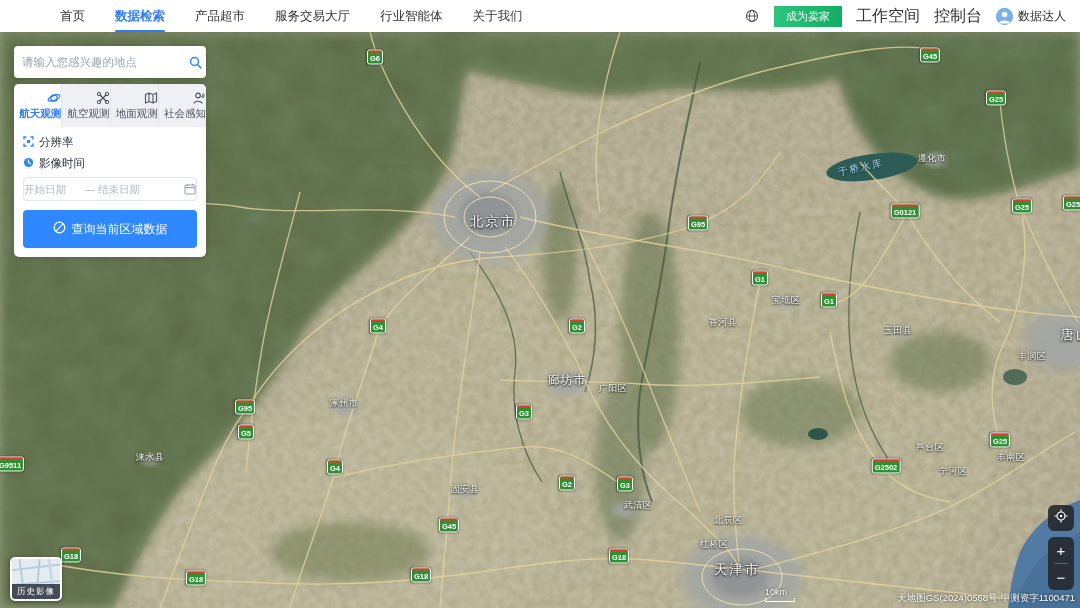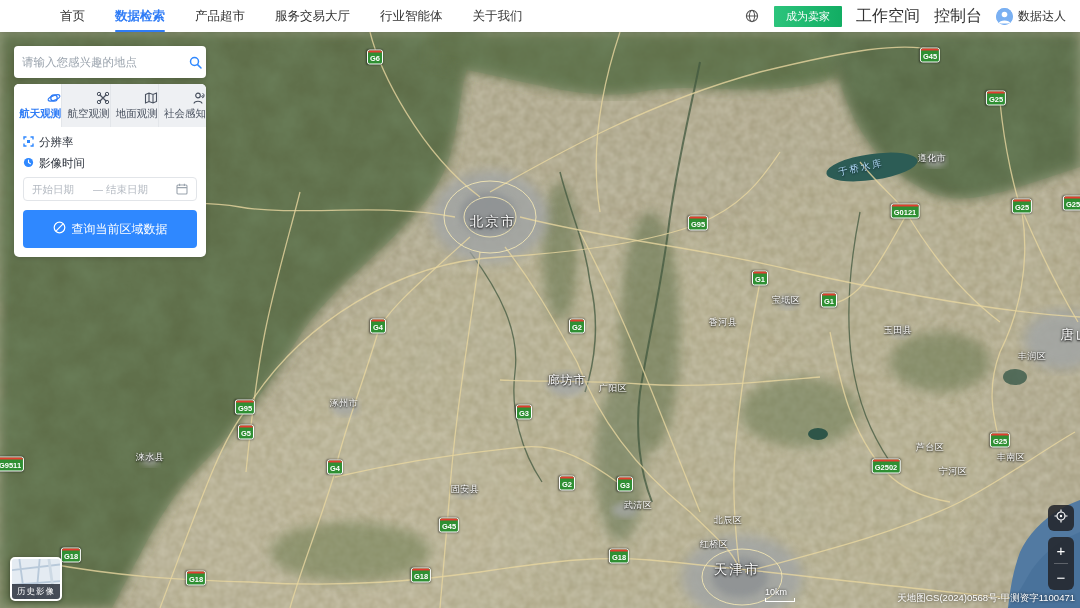--- a/index.html
+++ b/index.html
@@ -62,21 +62,21 @@
   .tab { flex:1; display:flex; flex-direction:column; align-items:flex-end; gap:3px; padding:7px 0 6px; background:#eef0f3; color:#4a5260; cursor:pointer; border-left:1px solid #e3e6ea; }
   .tab:first-child { border-left:none; }
   .tab .tlabel { font-size:10.5px; white-space:nowrap; }
   .tab.active { background:#fff; color:#2f7cf6; font-weight:600; }
   .tab .ticon { height:13px; display:flex; align-items:center; }
 
   .card-body { padding:8px 9px 9px; }
   .sec-label { display:flex; align-items:center; gap:5px; font-size:11.5px; color:#2b313b; margin-bottom:6px; }
   .chips { display:flex; gap:4px; margin-bottom:9px; }
   .chip { background:#f1f3f5; color:#555c66; font-size:9.5px; padding:2.5px 4.5px; border-radius:3px; cursor:pointer; white-space:nowrap; }
-  .date-range { display:flex; align-items:center; border:1px solid #e2e5e9; border-radius:4px; height:24px; padding:0 8px; gap:3px; margin-bottom:9px; }
+  .date-range { display:flex; align-items:center; border:1px solid #e2e5e9; border-radius:4px; height:24px; padding:0 0; gap:3px; margin-bottom:9px; }
   .date-range input { border:none; outline:none; width:58px; font-size:10.5px; background:transparent; color:#333; font-family:inherit; }
   .date-range input::placeholder { color:#b4bac2; }
   .date-sep { color:#b4bac2; font-size:10px; }
   .cal-icon { margin-left:auto; display:flex; align-items:center; cursor:pointer; }
   .query-btn { width:100%; height:38px; background:#2f88ff; border:none; border-radius:4px; color:#fff; font-size:12px; display:flex; align-items:center; justify-content:center; gap:6px; cursor:pointer; font-family:inherit; }
 </style>
 </head>
 <body>
 
 <div class="map">

